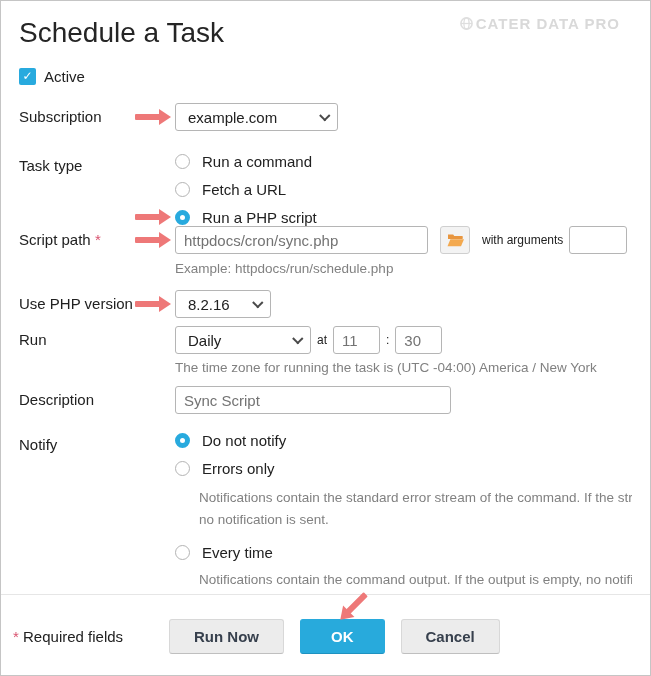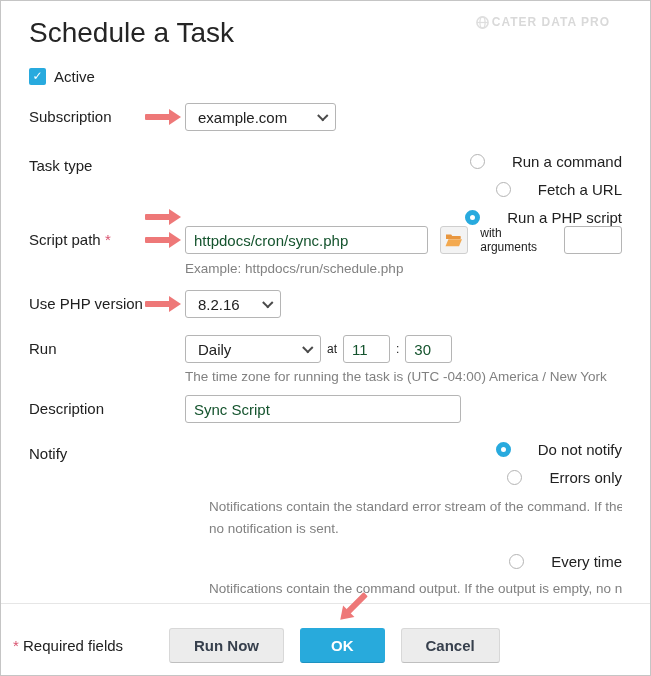--- a/index.html
+++ b/index.html
@@ -5,29 +5,29 @@
   * { box-sizing: border-box; margin: 0; padding: 0; }
   html, body { background: #fff; }
   body {
     width: 651px; height: 676px;
     border: 1px solid #c5c5c5;
     font-family: "Liberation Sans", "DejaVu Sans", sans-serif;
     color: #212121;
     overflow: hidden;
     position: relative;
   }
-  .wrap { padding: 0 28px; }
+  .wrap { padding: 0 18px; }
 
   
   .page-header { padding-top: 14px; position: relative; }
   h1.title { font-size: 28px; font-weight: 400; color: #252525; line-height: 36px; }
   .watermark {
     position: absolute; right: 12px; top: 14px;
     display: flex; align-items: center; gap: 3px;
-    color: #d9d9d9; font-size: 12px; font-weight: bold; letter-spacing: 1px;
+    color: #d9d9d9; font-size: 15px; font-weight: bold; letter-spacing: 1px;
   }
   .watermark svg { opacity: .85; }
 
   
   .active-row { margin-top: 16px; display: flex; align-items: center; gap: 8px; height: 18px; }
   .checkbox {
     width: 17px; height: 17px; border-radius: 2px;
     background: #28aade; color: #fff; font-size: 12px; font-weight: bold;
     display: flex; align-items: center; justify-content: center; cursor: pointer;
   }
@@ -60,49 +60,49 @@
     height: 28px; border: 1px solid #b5b5b5; border-radius: 3px;
     background: #fff; font-family: inherit; font-size: 15px; color: #212121;
     padding: 0 26px 0 12px; width: 100%;
   }
   .chev {
     position: absolute; right: 10px; top: 9px; pointer-events: none;
     width: 8px; height: 8px;
     border-right: 2px solid #4a4a4a; border-bottom: 2px solid #4a4a4a;
     transform: rotate(45deg); transform-origin: 60% 60%;
   }
-  .w-sub { width: 151px; }
+  .w-sub { width: 163px; }
   .w-php { width: 96px; }
   .w-sched { width: 136px; }
 
   
   input[type=text] {
     height: 28px; border: 1px solid #b5b5b5; border-radius: 3px;
-    font-family: inherit; font-size: 15px; color: #14532d; padding: 0 8px;
+    font-family: inherit; font-size: 15px; color: #737373; padding: 0 8px;
     background: #fff;
   }
   .script-input { width: 253px; }
   .args-input { width: 58px; }
   .time-input { width: 47px; }
   .desc-input { width: 276px; }
 
   .inline { display: flex; align-items: center; gap: 6px; }
   .inline .txt { font-size: 12px; }
 
   .folder-btn {
     width: 30px; height: 28px; margin-left: 6px;
     background: #f3f3f3; border: 1px solid #cfcfcf; border-radius: 3px;
     display: inline-flex; align-items: center; justify-content: center; cursor: pointer;
   }
 
   .hint { font-size: 13.5px; color: #818181; line-height: 17px; margin-top: 6px; white-space: nowrap; overflow: hidden; }
   .hint.lines2 { line-height: 22px; margin-top: 6px; }
 
   
-  .radio-row { display: flex; align-items: center; gap: 27px; height: 18px; margin-bottom: 10px; position: relative; justify-content: flex-end; }
+  .radio-row { display: flex; align-items: center; gap: 12px; height: 18px; margin-bottom: 10px; position: relative; }
   .radio-row:last-child { margin-bottom: 0; }
   .radio {
     width: 15px; height: 15px; border-radius: 50%;
     border: 1px solid #b4b4b4; background: #fff; cursor: pointer; flex: 0 0 auto;
   }
   .radio.on { border: 5px solid #28aade; }
   .radio-label { font-size: 15px; }
   .radio-row .arrow.abs { position: absolute; left: -40px; top: 1px; }
 
   
@@ -222,21 +222,21 @@
         </span>
     </div>
     <div class="controls">
       <span class="selectwrap w-php">
         <select><option>8.2.16</option></select>
         <span class="chev"></span>
       </span>
     </div>
   </div>
 
-  <div class="row" style="margin-top:17px;">
+  <div class="row" style="margin-top:8px;">
     <div class="label">Run</div>
     <div class="arrowzone"></div>
     <div class="controls">
       <div class="inline">
         <span class="selectwrap w-sched">
           <select><option>Daily</option></select>
           <span class="chev"></span>
         </span>
         <span class="txt">at</span>
         <input type="text" class="time-input" value="11" style="">

